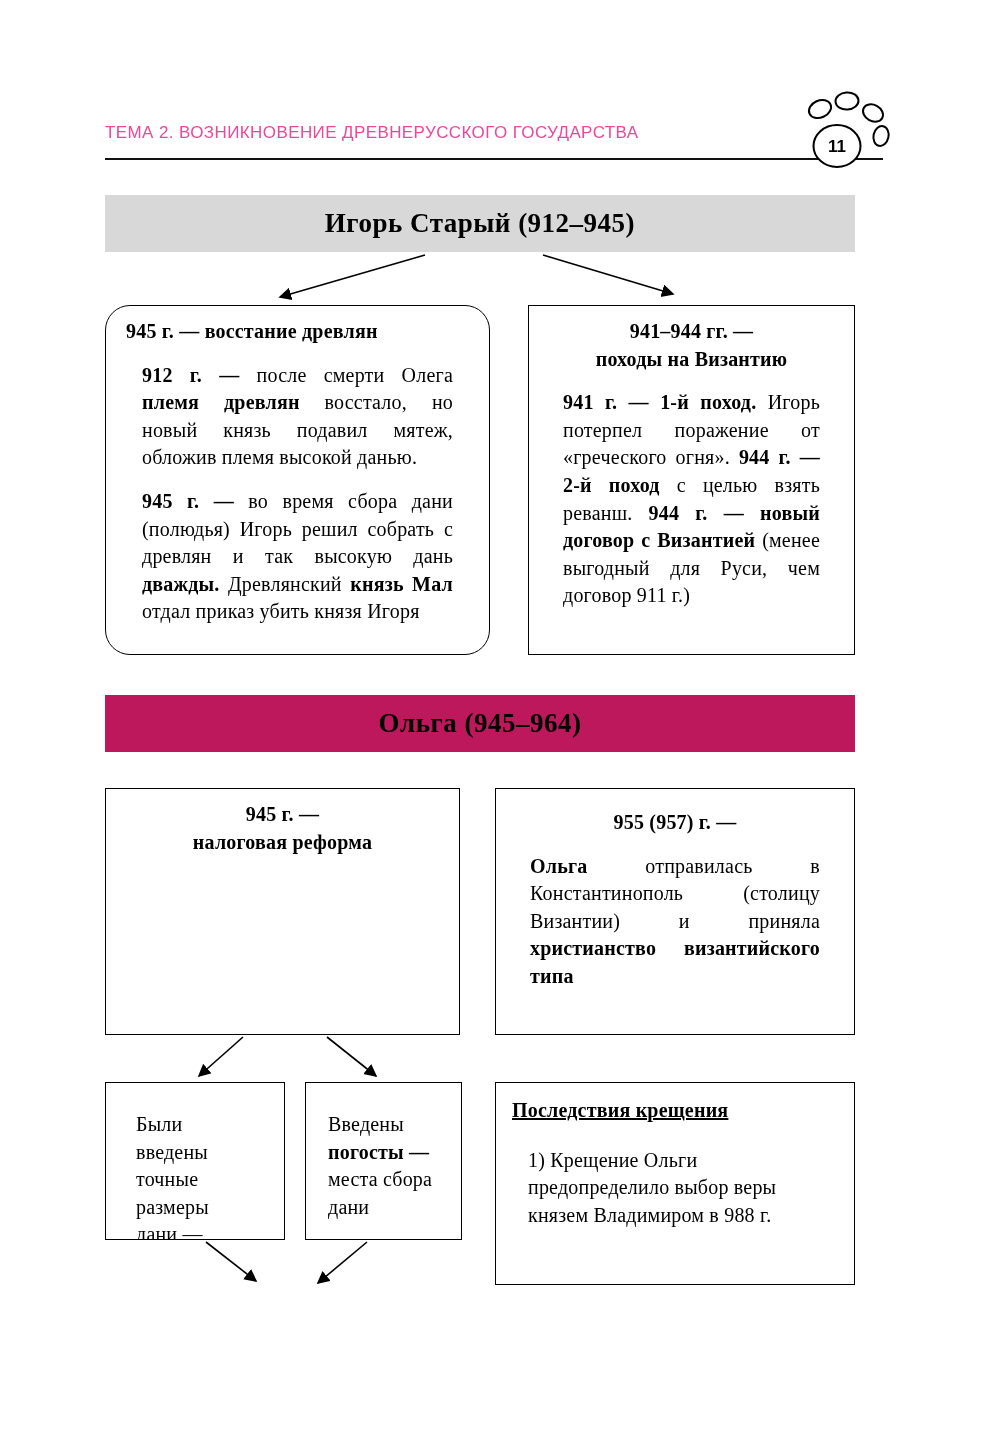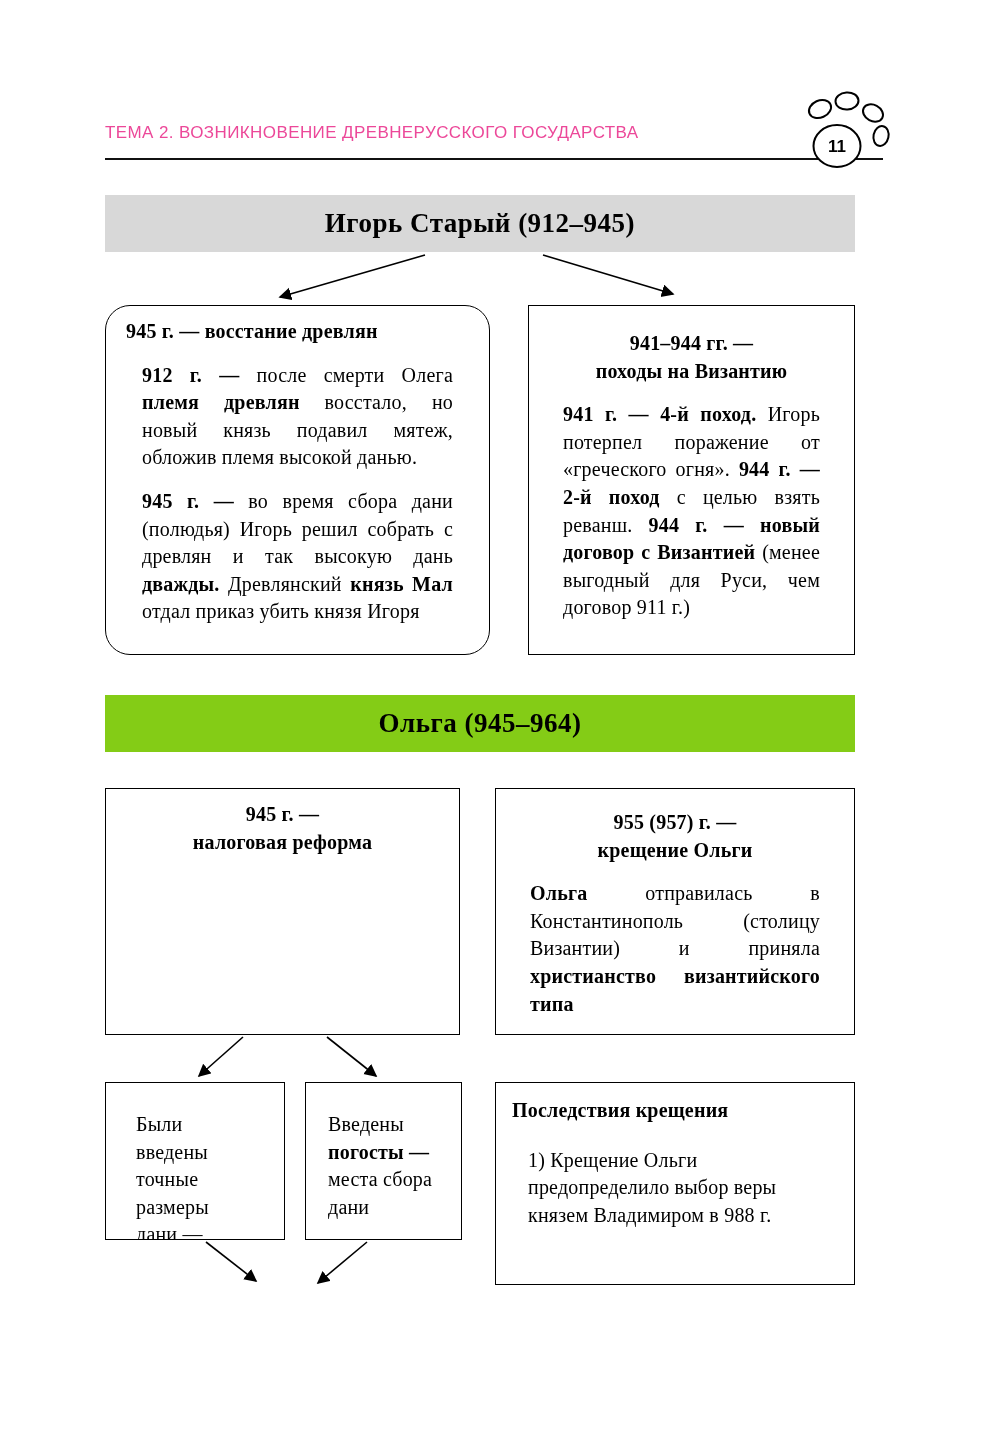--- a/index.html
+++ b/index.html
@@ -46,34 +46,34 @@
   .box {
     position: absolute;
     border: 1.5px solid #000;
     background: #fff;
     font-size: 20px;
     line-height: 1.38;
     letter-spacing: 0.2px;
     overflow: hidden;
   }
   #box-igor-left   { left: 105px; top: 305px;  width: 385px; height: 350px; padding: 12px 20px; border-radius: 25px; }
-  #box-igor-right  { left: 528px; top: 305px;  width: 327px; height: 350px; padding: 24px 18px; }
+  #box-igor-right  { left: 528px; top: 305px;  width: 327px; height: 350px; padding: 12px 18px; }
   #box-olga-left   { left: 105px; top: 788px;  width: 355px; height: 247px; padding: 12px 18px; }
   #box-olga-right  { left: 495px; top: 788px;  width: 360px; height: 247px; padding: 20px 18px; }
   #box-uroki       { left: 105px; top: 1082px; width: 180px; height: 158px; padding: 12px 14px; }
   #box-pogosty     { left: 305px; top: 1082px; width: 157px; height: 158px; padding: 12px 6px; }
   #box-consequences{ left: 495px; top: 1082px; width: 360px; height: 203px; padding: 14px 16px; }
 
   .box-title { font-weight: bold; margin-bottom: 8px; }
   .box-title.center { text-align: center; }
   .box-title .tline { display: block; }
   .box p { margin: 16px; }
   .just { text-align: justify; hyphens: auto; }
   .b { font-weight: bold; }
-  #box-consequences .box-title { margin-bottom: 22px; }
+  #box-consequences .box-title { margin-bottom: 22px; text-decoration: underline; }
 
   .arrows {
     position: absolute; left: 0; top: 0;
     width: 1000px; height: 1439px;
     pointer-events: none;
   }
 </style>
 </head>
 <body>
 
@@ -87,21 +87,21 @@
       <ellipse cx="25" cy="21" rx="11.5" ry="8.5" transform="rotate(-24 25 21)"></ellipse>
       <ellipse cx="52" cy="13" rx="11.5" ry="8.5" transform="rotate(-4 52 13)"></ellipse>
       <ellipse cx="78" cy="25" rx="10.5" ry="8" transform="rotate(28 78 25)"></ellipse>
       <ellipse cx="86" cy="48" rx="7.5" ry="10" transform="rotate(12 86 48)"></ellipse>
       <ellipse cx="42" cy="58" rx="23.5" ry="21"></ellipse>
     </g>
     <text x="42" y="64" text-anchor="middle" font-family="Liberation Sans, sans-serif" font-size="17" font-weight="bold" fill="#000">11</text>
   </svg>
 
   <div class="banner" id="banner-igor" style="background: rgb(216, 216, 216);">Игорь Старый (912–945)</div>
-  <div class="banner" id="banner-olga" style="background: #84cc16;">Ольга (945–964)</div>
+  <div class="banner" id="banner-olga" style="background: #be185d;">Ольга (945–964)</div>
 
   <svg class="arrows" viewBox="0 0 1000 1439">
     <defs>
       <marker id="ah" markerWidth="9" markerHeight="9" refX="7" refY="4" orient="auto">
         <path d="M0,0 L8,4 L0,8 z" fill="#000"></path>
       </marker>
     </defs>
     <line x1="425" y1="255" x2="280" y2="297" stroke="#000" stroke-width="1.6" marker-end="url(#ah)"></line>
     <line x1="543" y1="255" x2="673" y2="294" stroke="#000" stroke-width="1.6" marker-end="url(#ah)"></line>
     <line x1="243" y1="1037" x2="199" y2="1076" stroke="#000" stroke-width="1.6" marker-end="url(#ah)"></line>
@@ -114,34 +114,33 @@
     <div class="box-title">945 г. — восстание древлян</div>
     <p class="just"><span class="b">912 г. — </span><span>после смерти Олега </span><span class="b">племя древлян </span><span>восстало, но новый князь подавил мятеж, обложив племя высокой данью.</span></p>
     <p class="just"><span class="b">945 г. — </span><span>во время сбора дани (полюдья) Игорь решил собрать с древлян и так высокую дань </span><span class="b">дважды. </span><span>Древлянский </span><span class="b">князь Мал </span><span>отдал приказ убить князя Игоря</span></p>
   </div>
 
   <div class="box" id="box-igor-right">
     <div class="box-title center">
       <span class="tline">941–944 гг. —</span>
       <span class="tline">походы на Византию</span>
     </div>
-    <p class="just"><span class="b">941 г. — 4-й поход. </span><span>Игорь потерпел поражение от «греческого огня». </span><span class="b">944 г. — 2-й поход </span><span>с целью взять реванш. </span><span class="b">944 г. — новый договор с Византией </span><span>(менее выгодный для Руси, чем договор 911 г.)</span></p>
+    <p class="just"><span class="b">941 г. — 1-й поход. </span><span>Игорь потерпел поражение от «греческого огня». </span><span class="b">944 г. — 2-й поход </span><span>с целью взять реванш. </span><span class="b">944 г. — новый договор с Византией </span><span>(менее выгодный для Руси, чем договор 911 г.)</span></p>
   </div>
 
   <div class="box" id="box-olga-left">
     <div class="box-title center">
       <span class="tline">945 г. —</span>
       <span class="tline">налоговая реформа</span>
     </div>
   </div>
 
   <div class="box" id="box-olga-right">
     <div class="box-title center">
       <span class="tline">955 (957) г. —</span>
-      <span class="tline">крещение Ольги</span>
     </div>
     <p class="just"><span class="b">Ольга </span><span>отправилась в Константинополь (столицу Византии) и приняла </span><span class="b">христианство византийского типа</span></p>
   </div>
 
   <div class="box" id="box-uroki">
     <p><span>Были введены точные размеры дани — </span><span class="b">уроки</span></p>
   </div>
 
   <div class="box" id="box-pogosty">
     <p><span>Введены </span><span class="b">погосты — </span><span>места сбора дани</span></p>

